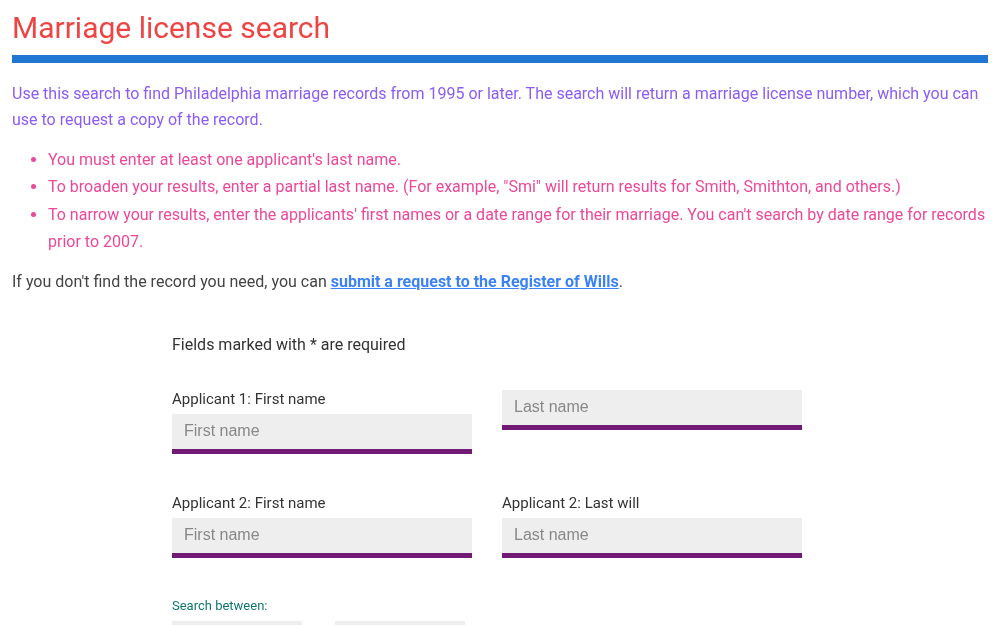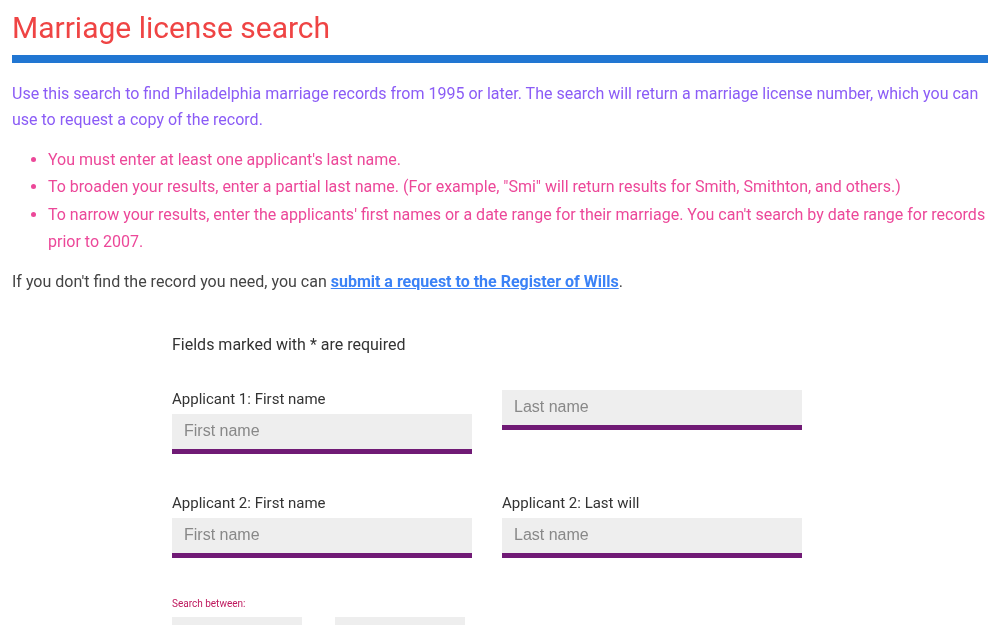--- a/index.html
+++ b/index.html
@@ -104,22 +104,22 @@
     }
     .date-input::placeholder {
       color: #888;
     }
     .date-sep {
       font-size: 15px;
       color: #333;
     }
     .date-section-label {
       display: block;
-      font-size: 10px;
-      color: #be185d;
+      font-size: 13px;
+      color: #0f766e;
       margin-bottom: 8px;
     }
   </style>
 </head>
 <body>
 
 <h1>Marriage license search</h1>
 <div class="blue-divider"></div>
 
 <p class="intro">Use this search to find Philadelphia marriage records from 1995 or later. The search will return a marriage license number, which you can use to request a copy of the record.</p>

